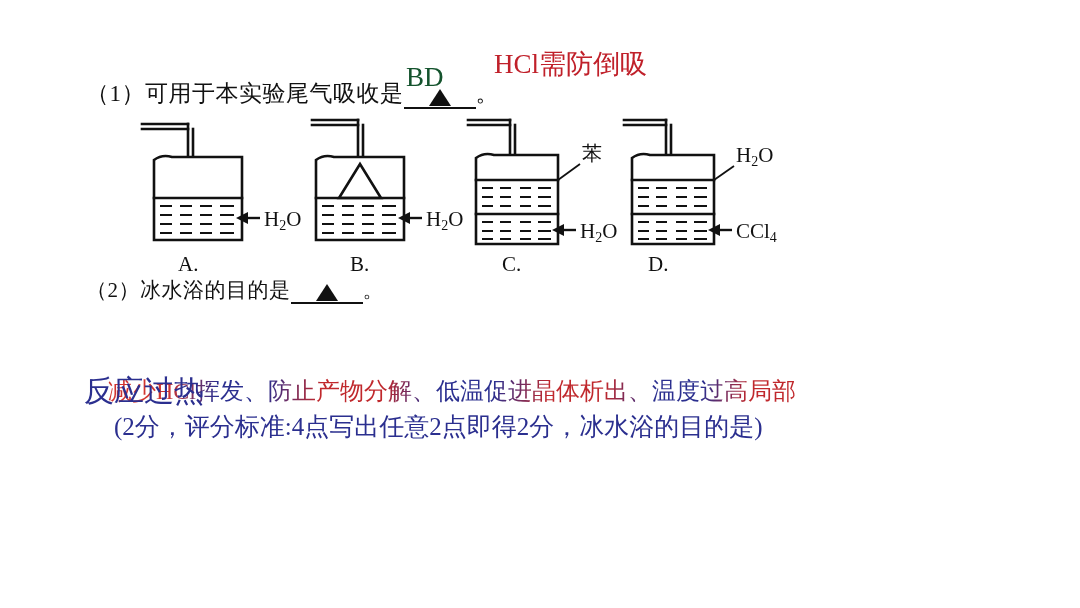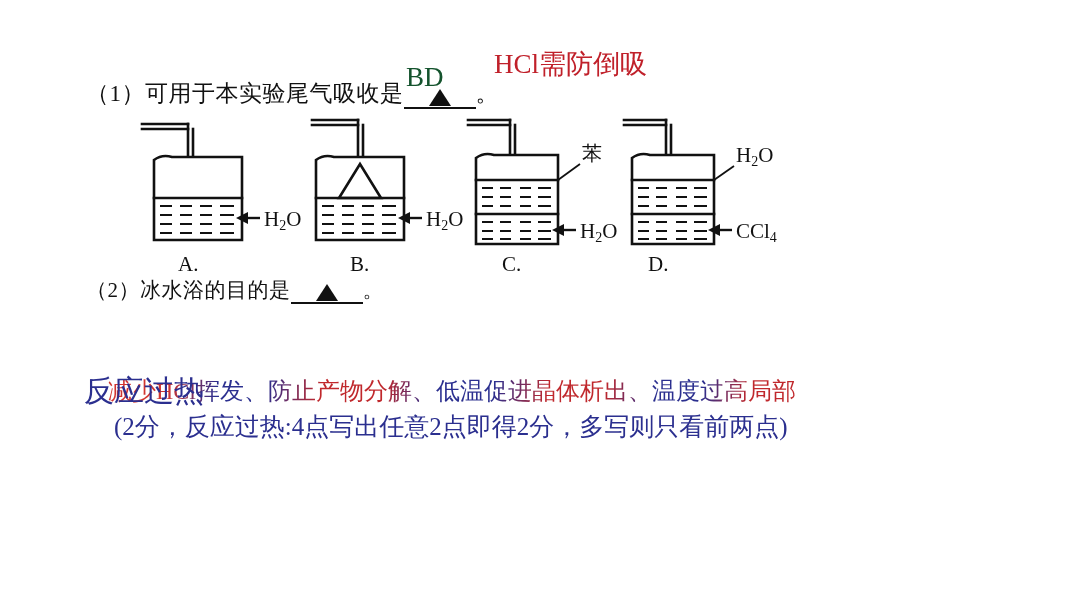--- a/index.html
+++ b/index.html
@@ -248,15 +248,15 @@
 
   <div class="q2">
     <span>（2）</span><span>冰水浴的目的是</span><span class="blank"><span class="tri"></span></span><span>。</span>
   </div>
 
   <div class="answer-block">
     <span class="grad">减少HCl挥发、防止产物分解、低温促进晶体析出、温度过高局部</span>
   </div>
   <div class="answer-line2">反应过热</div>
 
-  <div class="score-note">(2分，反应过热:4点写出任意2点即得2分，多写则只看前两点)</div>
+  <div class="score-note">(2分，评分标准:4点写出任意2点即得2分，冰水浴的目的是)</div>
 
 </div>
 
 </body></html>

